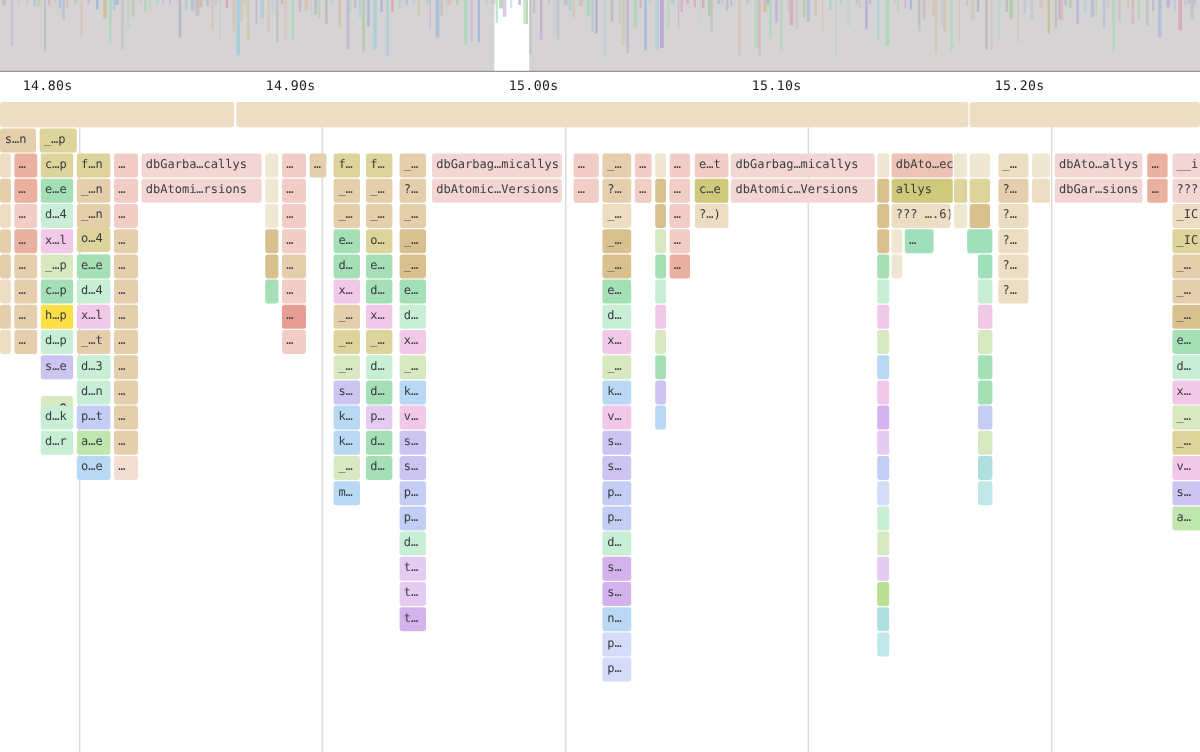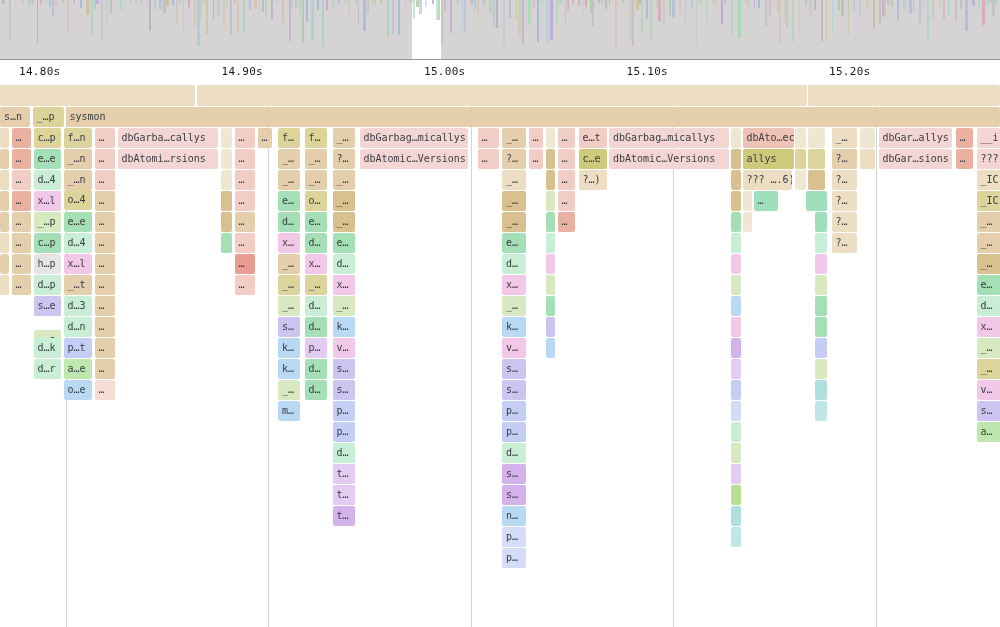--- a/index.html
+++ b/index.html
@@ -37,21 +37,20 @@
 </head>
 <body>
 
 <div id="ruler"></div>
 <div id="chart">
     <div class="box band" style="left: 0px; width: 195px; top: 85px; height: 20.5px; background: rgb(236, 221, 195);"></div>
     <div class="box band" style="left: 196.5px; width: 610.5px; top: 85px; height: 20.5px; background: rgb(236, 221, 195);"></div>
     <div class="box band" style="left: 808px; width: 192px; top: 85px; height: 20.5px; background: rgb(236, 221, 195);"></div>
     <div class="box band" style="left: 0px; width: 30px; top: 106.5px; height: 20.5px; background: rgb(228, 206, 172);">s…n</div>
     <div class="box band" style="left: 32.5px; width: 31px; top: 106.5px; height: 20.5px; background: rgb(220, 212, 154);">_…p</div>
-    <div class="box band" style="left: 65.5px; width: 934.5px; top: 106.5px; height: 20.5px; background: rgb(228, 206, 172);">sysmon</div>
     <div class="box" style="left: 0px; width: 9px; top: 128px; height: 19.5px; background: rgb(236, 221, 195);"></div>
     <div class="box" style="left: 0px; width: 9px; top: 149px; height: 19.5px; background: rgb(228, 206, 172);"></div>
     <div class="box" style="left: 0px; width: 9px; top: 170px; height: 19.5px; background: rgb(236, 221, 195);"></div>
     <div class="box" style="left: 0px; width: 9px; top: 191px; height: 19.5px; background: rgb(228, 206, 172);"></div>
     <div class="box" style="left: 0px; width: 9px; top: 212px; height: 19.5px; background: rgb(228, 206, 172);"></div>
     <div class="box" style="left: 0px; width: 9px; top: 233px; height: 19.5px; background: rgb(236, 221, 195);"></div>
     <div class="box" style="left: 0px; width: 9px; top: 254px; height: 19.5px; background: rgb(228, 206, 172);"></div>
     <div class="box" style="left: 0px; width: 9px; top: 275px; height: 19.5px; background: rgb(236, 221, 195);"></div>
     <div class="box" style="left: 11.5px; width: 19.5px; top: 128px; height: 19.5px; background: rgb(234, 177, 161);">…</div>
     <div class="box" style="left: 11.5px; width: 19.5px; top: 149px; height: 19.5px; background: rgb(234, 177, 161);">…</div>
@@ -60,21 +59,21 @@
     <div class="box" style="left: 11.5px; width: 19.5px; top: 212px; height: 19.5px; background: rgb(228, 206, 172);">…</div>
     <div class="box" style="left: 11.5px; width: 19.5px; top: 233px; height: 19.5px; background: rgb(228, 206, 172);">…</div>
     <div class="box" style="left: 11.5px; width: 19.5px; top: 254px; height: 19.5px; background: rgb(228, 206, 172);">…</div>
     <div class="box" style="left: 11.5px; width: 19.5px; top: 275px; height: 19.5px; background: rgb(228, 206, 172);">…</div>
     <div class="box" style="left: 33.5px; width: 27.5px; top: 128px; height: 19.5px; background: rgb(220, 212, 154);">c…p</div>
     <div class="box" style="left: 33.5px; width: 27.5px; top: 149px; height: 19.5px; background: rgb(165, 223, 182);">e…e</div>
     <div class="box" style="left: 33.5px; width: 27.5px; top: 170px; height: 19.5px; background: rgb(200, 238, 214);">d…4</div>
     <div class="box" style="left: 33.5px; width: 27.5px; top: 191px; height: 19.5px; background: rgb(242, 200, 232);">x…l</div>
     <div class="box" style="left: 33.5px; width: 27.5px; top: 212px; height: 19.5px; background: rgb(216, 233, 194);">_…p</div>
     <div class="box" style="left: 33.5px; width: 27.5px; top: 233px; height: 19.5px; background: rgb(165, 223, 182);">c…p</div>
-    <div class="box" style="left: 33.5px; width: 27.5px; top: 254px; height: 19.5px; background: #e5e5e5;">h…p</div>
+    <div class="box" style="left: 33.5px; width: 27.5px; top: 254px; height: 19.5px; background: #fde047;">h…p</div>
     <div class="box" style="left: 33.5px; width: 27.5px; top: 275px; height: 19.5px; background: rgb(200, 238, 214);">d…p</div>
     <div class="box" style="left: 33.5px; width: 27.5px; top: 296px; height: 19.5px; background: rgb(205, 196, 241);">s…e</div>
     <div class="box" style="left: 33.5px; width: 27.5px; top: 330px; height: 19.5px; background: rgb(216, 233, 194); font-weight: bold;">_…e</div>
     <div class="box" style="left: 33.5px; width: 27.5px; top: 338px; height: 19.5px; background: rgb(200, 238, 214);">d…k</div>
     <div class="box" style="left: 33.5px; width: 27.5px; top: 359px; height: 19.5px; background: rgb(200, 238, 214);">d…r</div>
     <div class="box" style="left: 63.5px; width: 28px; top: 128px; height: 19.5px; background: rgb(220, 212, 154);">f…n</div>
     <div class="box" style="left: 63.5px; width: 28px; top: 149px; height: 19.5px; background: rgb(228, 206, 172);">_…n</div>
     <div class="box" style="left: 63.5px; width: 28px; top: 170px; height: 19.5px; background: rgb(228, 206, 172);">_…n</div>
     <div class="box" style="left: 63.5px; width: 28px; top: 190px; height: 19.5px; background: rgb(220, 212, 154);">o…4</div>
     <div class="box" style="left: 63.5px; width: 28px; top: 212px; height: 19.5px; background: rgb(165, 223, 182);">e…e</div>
@@ -254,21 +253,21 @@
     <div class="box" style="left: 815px; width: 12px; top: 380px; height: 19.5px; background: rgb(176, 223, 223);"></div>
     <div class="box" style="left: 815px; width: 12px; top: 401px; height: 19.5px; background: rgb(192, 231, 231);"></div>
     <div class="box" style="left: 831.5px; width: 25.5px; top: 128px; height: 19.5px; background: rgb(236, 221, 195);">_…</div>
     <div class="box" style="left: 831.5px; width: 25.5px; top: 149px; height: 19.5px; background: rgb(228, 206, 172);">?…</div>
     <div class="box" style="left: 831.5px; width: 25.5px; top: 170px; height: 19.5px; background: rgb(236, 221, 195);">?…</div>
     <div class="box" style="left: 831.5px; width: 25.5px; top: 191px; height: 19.5px; background: rgb(236, 221, 195);">?…</div>
     <div class="box" style="left: 831.5px; width: 25.5px; top: 212px; height: 19.5px; background: rgb(236, 221, 195);">?…</div>
     <div class="box" style="left: 831.5px; width: 25.5px; top: 233px; height: 19.5px; background: rgb(236, 221, 195);">?…</div>
     <div class="box" style="left: 860px; width: 14.5px; top: 128px; height: 19.5px; background: rgb(238, 231, 210);"></div>
     <div class="box" style="left: 860px; width: 14.5px; top: 149px; height: 19.5px; background: rgb(236, 221, 195);"></div>
-    <div class="box" style="left: 878.5px; width: 73.5px; top: 128px; height: 19.5px; background: rgb(243, 214, 212);">dbGar…allys</div>
+    <div class="box" style="left: 878.5px; width: 73.5px; top: 128px; height: 19.5px; background: rgb(243, 214, 212);">dbAto…allys</div>
     <div class="box" style="left: 878.5px; width: 73.5px; top: 149px; height: 19.5px; background: rgb(243, 214, 212);">dbGar…sions</div>
     <div class="box" style="left: 955.5px; width: 17.5px; top: 128px; height: 19.5px; background: rgb(234, 177, 161);">…</div>
     <div class="box" style="left: 955.5px; width: 17.5px; top: 149px; height: 19.5px; background: rgb(234, 177, 161);">…</div>
     <div class="box" style="left: 976.5px; width: 31px; top: 128px; height: 19.5px; background: rgb(243, 214, 212);">__i</div>
     <div class="box" style="left: 976.5px; width: 31px; top: 149px; height: 19.5px; background: rgb(243, 214, 212);">???</div>
     <div class="box" style="left: 976.5px; width: 31px; top: 170px; height: 19.5px; background: rgb(236, 221, 195);">_IC</div>
     <div class="box" style="left: 976.5px; width: 31px; top: 191px; height: 19.5px; background: rgb(220, 212, 154);">_IC</div>
     <div class="box" style="left: 976.5px; width: 31px; top: 212px; height: 19.5px; background: rgb(228, 206, 172);">_…</div>
     <div class="box" style="left: 976.5px; width: 31px; top: 233px; height: 19.5px; background: rgb(228, 206, 172);">_…</div>
     <div class="box" style="left: 976.5px; width: 31px; top: 254px; height: 19.5px; background: rgb(217, 193, 143);">_…</div>

